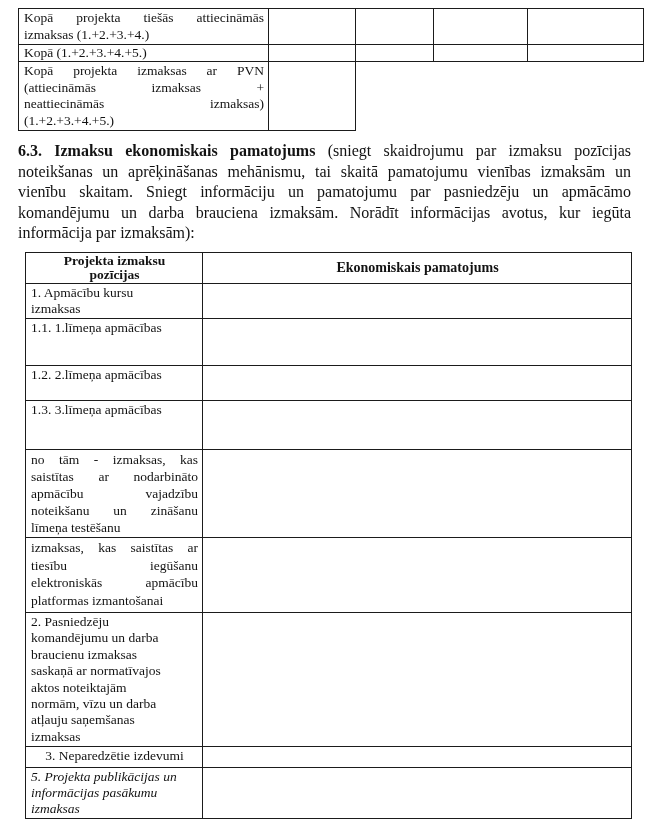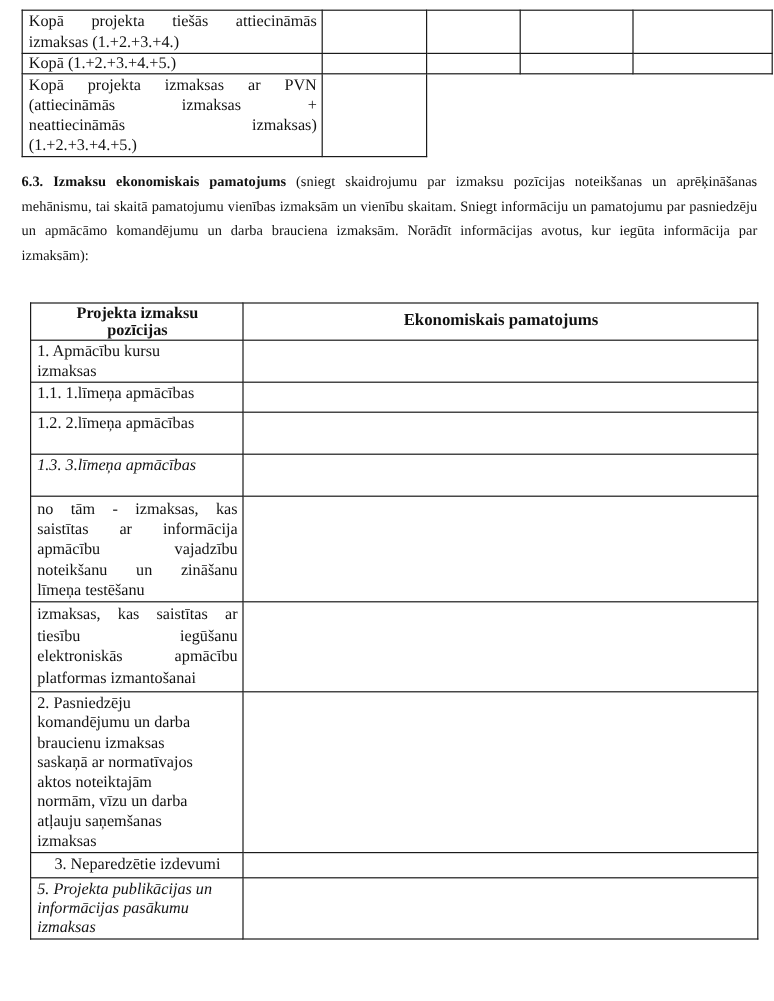--- a/index.html
+++ b/index.html
@@ -24,32 +24,32 @@
   
   .t1{position:absolute;left:18px;top:8px;width:625px;}
   .t1 td{line-height:16.5px;}
   .t1 tr.tr1{height:35px;}
   .t1 tr.tr2{height:16px;}
   .t1 tr.tr2 td{line-height:14px;}
   .t1 tr.tr3{height:68px;}
   
   .para{
     position:absolute;left:18px;top:141px;width:613px;
-    font-size:12px;line-height:20.6px;
+    font-size:16px;line-height:20.6px;
     text-align:justify;
   }
   
   .t2{position:absolute;left:25px;top:252px;width:606px;}
   .t2 tr.h {height:30px;}
   .t2 tr.h td{font-weight:bold;text-align:center;line-height:14px;margin-top:40px;}
   .t2 tr.h td.mid{vertical-align:middle;font-size:14px;}
   .t2 tr.r1 {height:35px;}
-  .t2 tr.r2 {height:25px;}
+  .t2 tr.r2 {height:47px;}
   .t2 tr.r3 {height:35px;}
-  .t2 tr.r4 {height:35px;font-style:italic;}
+  .t2 tr.r4 {height:49px;}
   .t2 tr.r5 {height:86px;}
   .t2 tr.r5 td{line-height:17px;}
   .t2 tr.r6 {height:75px;}
   .t2 tr.r6 td{line-height:17.5px;}
   .t2 tr.r7 {height:134px;}
   .t2 tr.r7 td{line-height:16.4px;font-family:Liberation Serif, serif;}
   .t2 tr.r8 {height:21px;text-align:center;}
   .t2 tr.r9 {height:29px;}
   .t2 tr.r9 td{line-height:14px;}
   .t2 tr.r10{height:51px;font-style:italic;}
@@ -132,21 +132,21 @@
       <td>1.2. 2.līmeņa apmācības</td>
       <td></td>
     </tr>
     <tr class="r4">
       <td>1.3. 3.līmeņa apmācības</td>
       <td></td>
     </tr>
     <tr class="r5">
       <td class="just">
             <div class="line">no tām - izmaksas, kas</div>
-            <div class="line">saistītas ar informācija</div>
+            <div class="line">saistītas ar nodarbināto</div>
             <div class="line">apmācību vajadzību</div>
             <div class="line">noteikšanu un zināšanu</div>
             <div class="line">līmeņa testēšanu</div>
           </td>
       <td></td>
     </tr>
     <tr class="r6">
       <td class="just">
             <div class="line">izmaksas, kas saistītas ar</div>
             <div class="line">tiesību iegūšanu</div>

